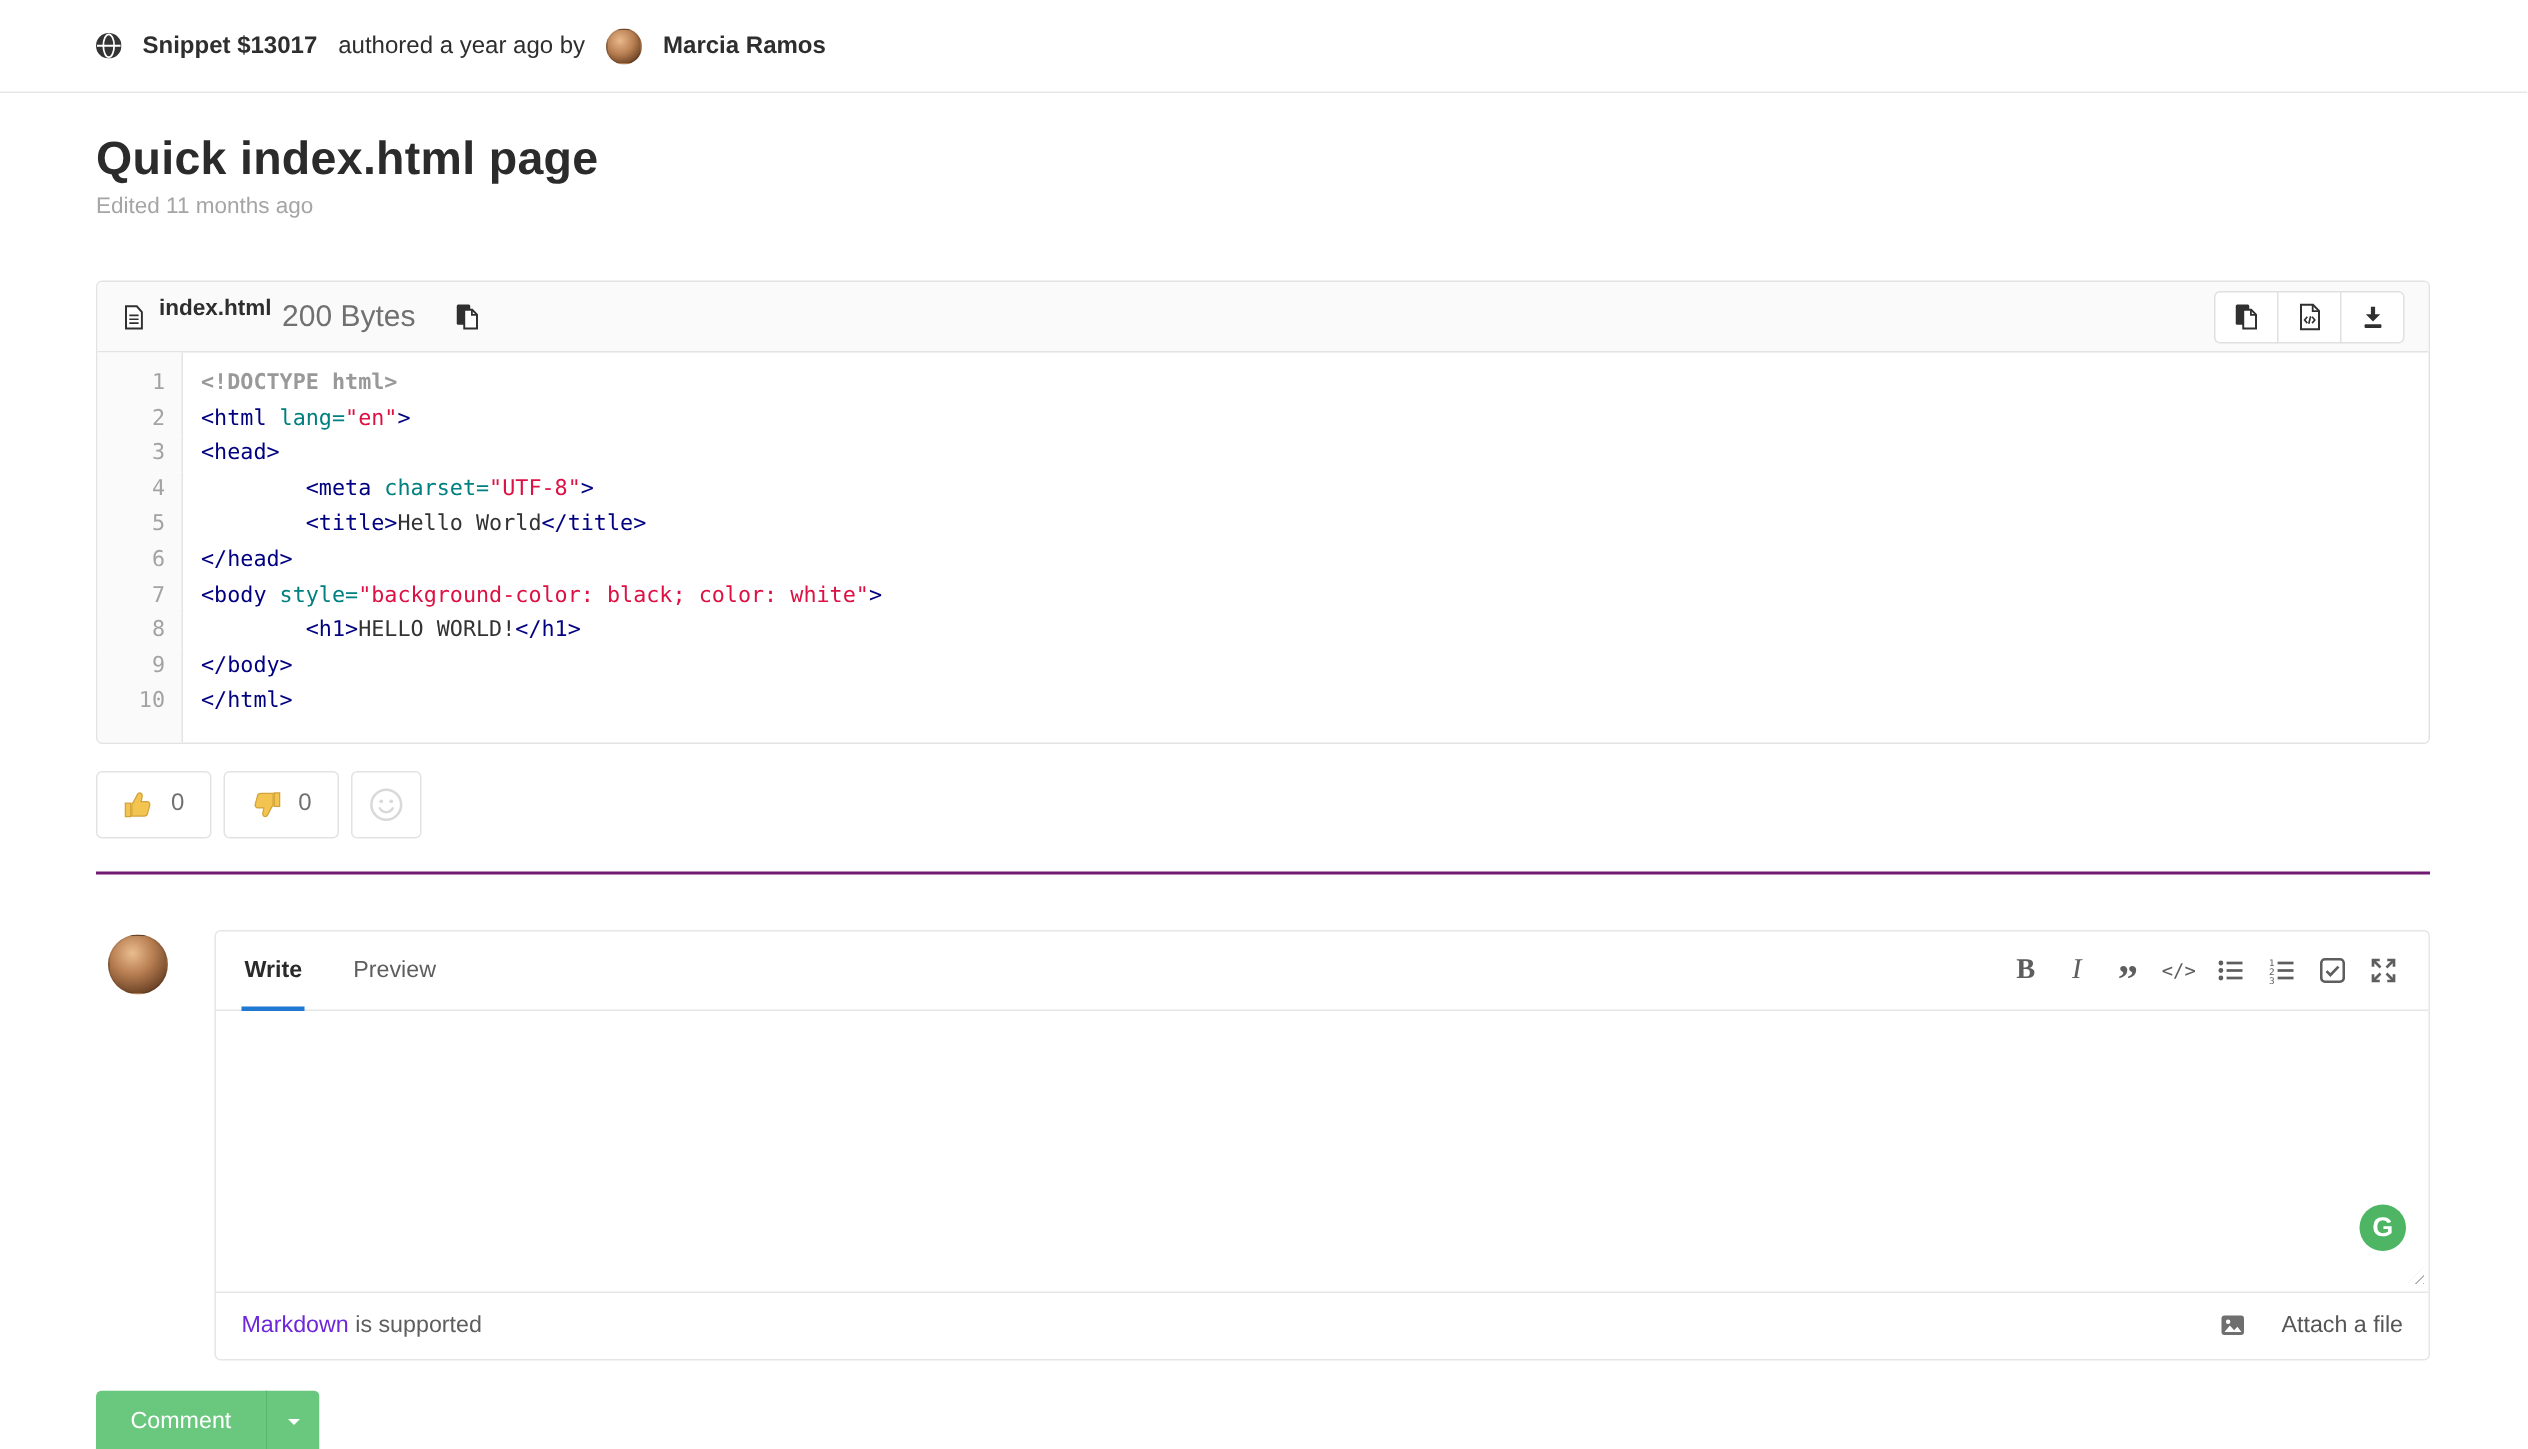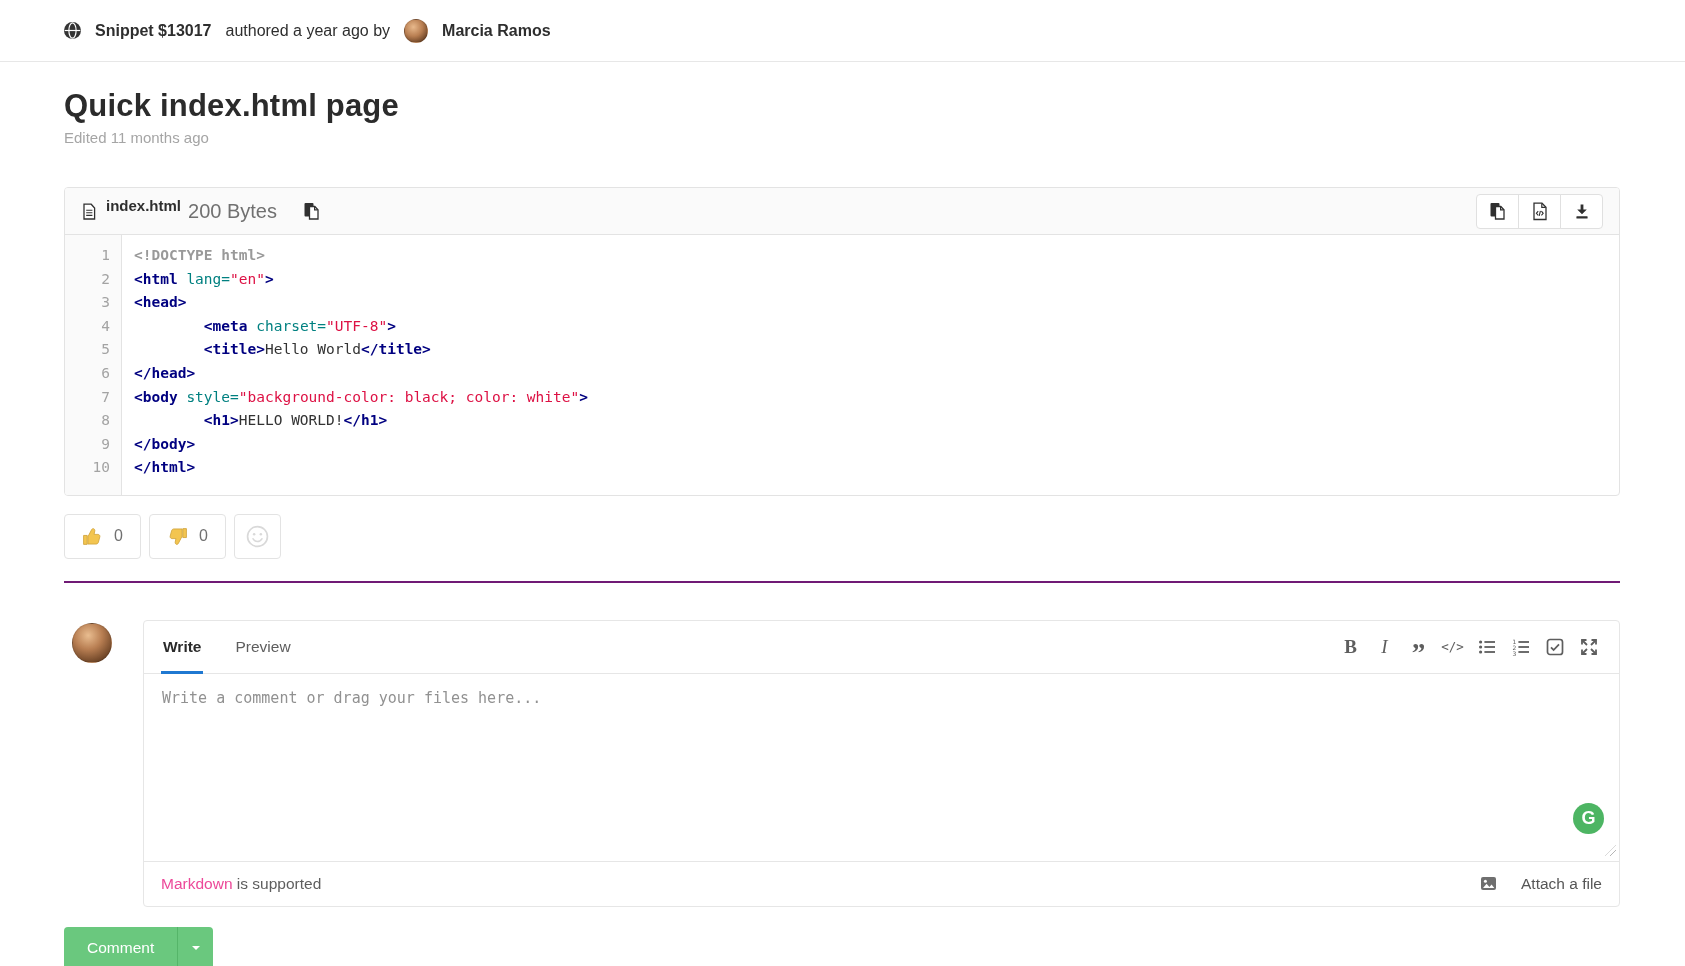--- a/index.html
+++ b/index.html
@@ -57,21 +57,21 @@
   .code { font-family:"DejaVu Sans Mono", monospace; font-size:14.5px; }
   .code-line { display:flex; line-height:23.6px; }
   .code-line:first-child .ln, .code-line:first-child .lc { padding-top:9px; }
   .code-line:last-child  .ln, .code-line:last-child  .lc { padding-bottom:15px; }
   .ln {
     flex:0 0 57px; text-align:right; padding-right:11px; color:#a3a3a3;
     background:#fafafa; border-right:1px solid #e3e3e3; cursor:pointer; user-select:none;
   }
   .lc { padding-left:12px; white-space:pre; color:#333; }
   .tok-cp { color:#999; font-weight:700; }
-  .tok-nt { color:#000080; font-weight:700; }
+  .tok-nt { color:#000080; font-weight:400; }
   .tok-na { color:#008080; }
   .tok-s  { color:#d14; }
   .tok-pl { color:#333; }
 
   
   .awards { display:flex; gap:8px; margin-top:18px; }
   .award-btn {
     display:flex; align-items:center; gap:11px; height:45px; padding:0 17px;
     border:1px solid #e3e3e3; border-radius:4px; background:#fff;
     font-size:16px; color:#707070; cursor:pointer; font-family:inherit;
@@ -117,21 +117,21 @@
     position:absolute; right:15px; bottom:27px; width:31px; height:31px; border-radius:50%;
     background:#4db563; color:#fff; font-weight:700; font-size:18px;
     display:flex; align-items:center; justify-content:center; cursor:pointer;
   }
   .resize-handle {
     position:absolute; right:3px; bottom:5px; width:11px; height:11px; cursor:nwse-resize;
     background:repeating-linear-gradient(135deg, transparent 0 3px, #b5b5b5 3px 4px);
     clip-path:polygon(100% 0, 100% 100%, 0 100%);
   }
   .comment-footer { display:flex; align-items:center; border-top:1px solid #e6e6e6; padding:13px 17px; font-size:15.5px; }
-  .md-link { color:#ec4899; cursor:pointer; text-decoration:none; }
+  .md-link { color:#6d28d9; cursor:pointer; text-decoration:none; }
   .md-rest { color:#5e5e5e; white-space:pre; }
   .attach { margin-left:auto; display:flex; align-items:center; gap:24px; color:#565656; cursor:pointer; }
 
   
   .submit-row { margin-top:20px; padding-bottom:30px; }
   .comment-btn { display:inline-flex; height:43px; border-radius:4px; overflow:hidden; }
   .comment-btn-main {
     background:#6ac87e; color:#fff; border:none; font-size:15.5px; padding:0 23px;
     display:flex; align-items:center; cursor:pointer; font-family:inherit;
   }
@@ -334,21 +334,20 @@
           </button>
           <button class="tb-btn">
             <svg width="18" height="18" viewBox="0 0 18 18">
               <path d="M2 2l5 5M16 2l-5 5M2 16l5-5M16 16l-5-5" stroke="#5e5e5e" stroke-width="1.8" fill="none"></path>
               <path d="M2 6.5V2h4.5M11.5 2H16v4.5M2 11.5V16h4.5M11.5 16H16v-4.5" stroke="#5e5e5e" stroke-width="1.8" fill="none"></path>
             </svg>
           </button>
         </div>
       </div>
       <div class="comment-body">
-        <textarea class="comment-textarea" placeholder="Write a comment or drag your files here..." style=""></textarea>
         <div class="grammarly">G</div>
         <div class="resize-handle"></div>
       </div>
       <div class="comment-footer">
         <a class="md-link">Markdown</a>
         <span class="md-rest"> is supported</span>
         <div class="attach">
           <span>
             <svg width="17" height="17" viewBox="0 0 17 17">
               <rect x="1" y="2" width="15" height="13" rx="2" fill="#6f6f6f"></rect>

